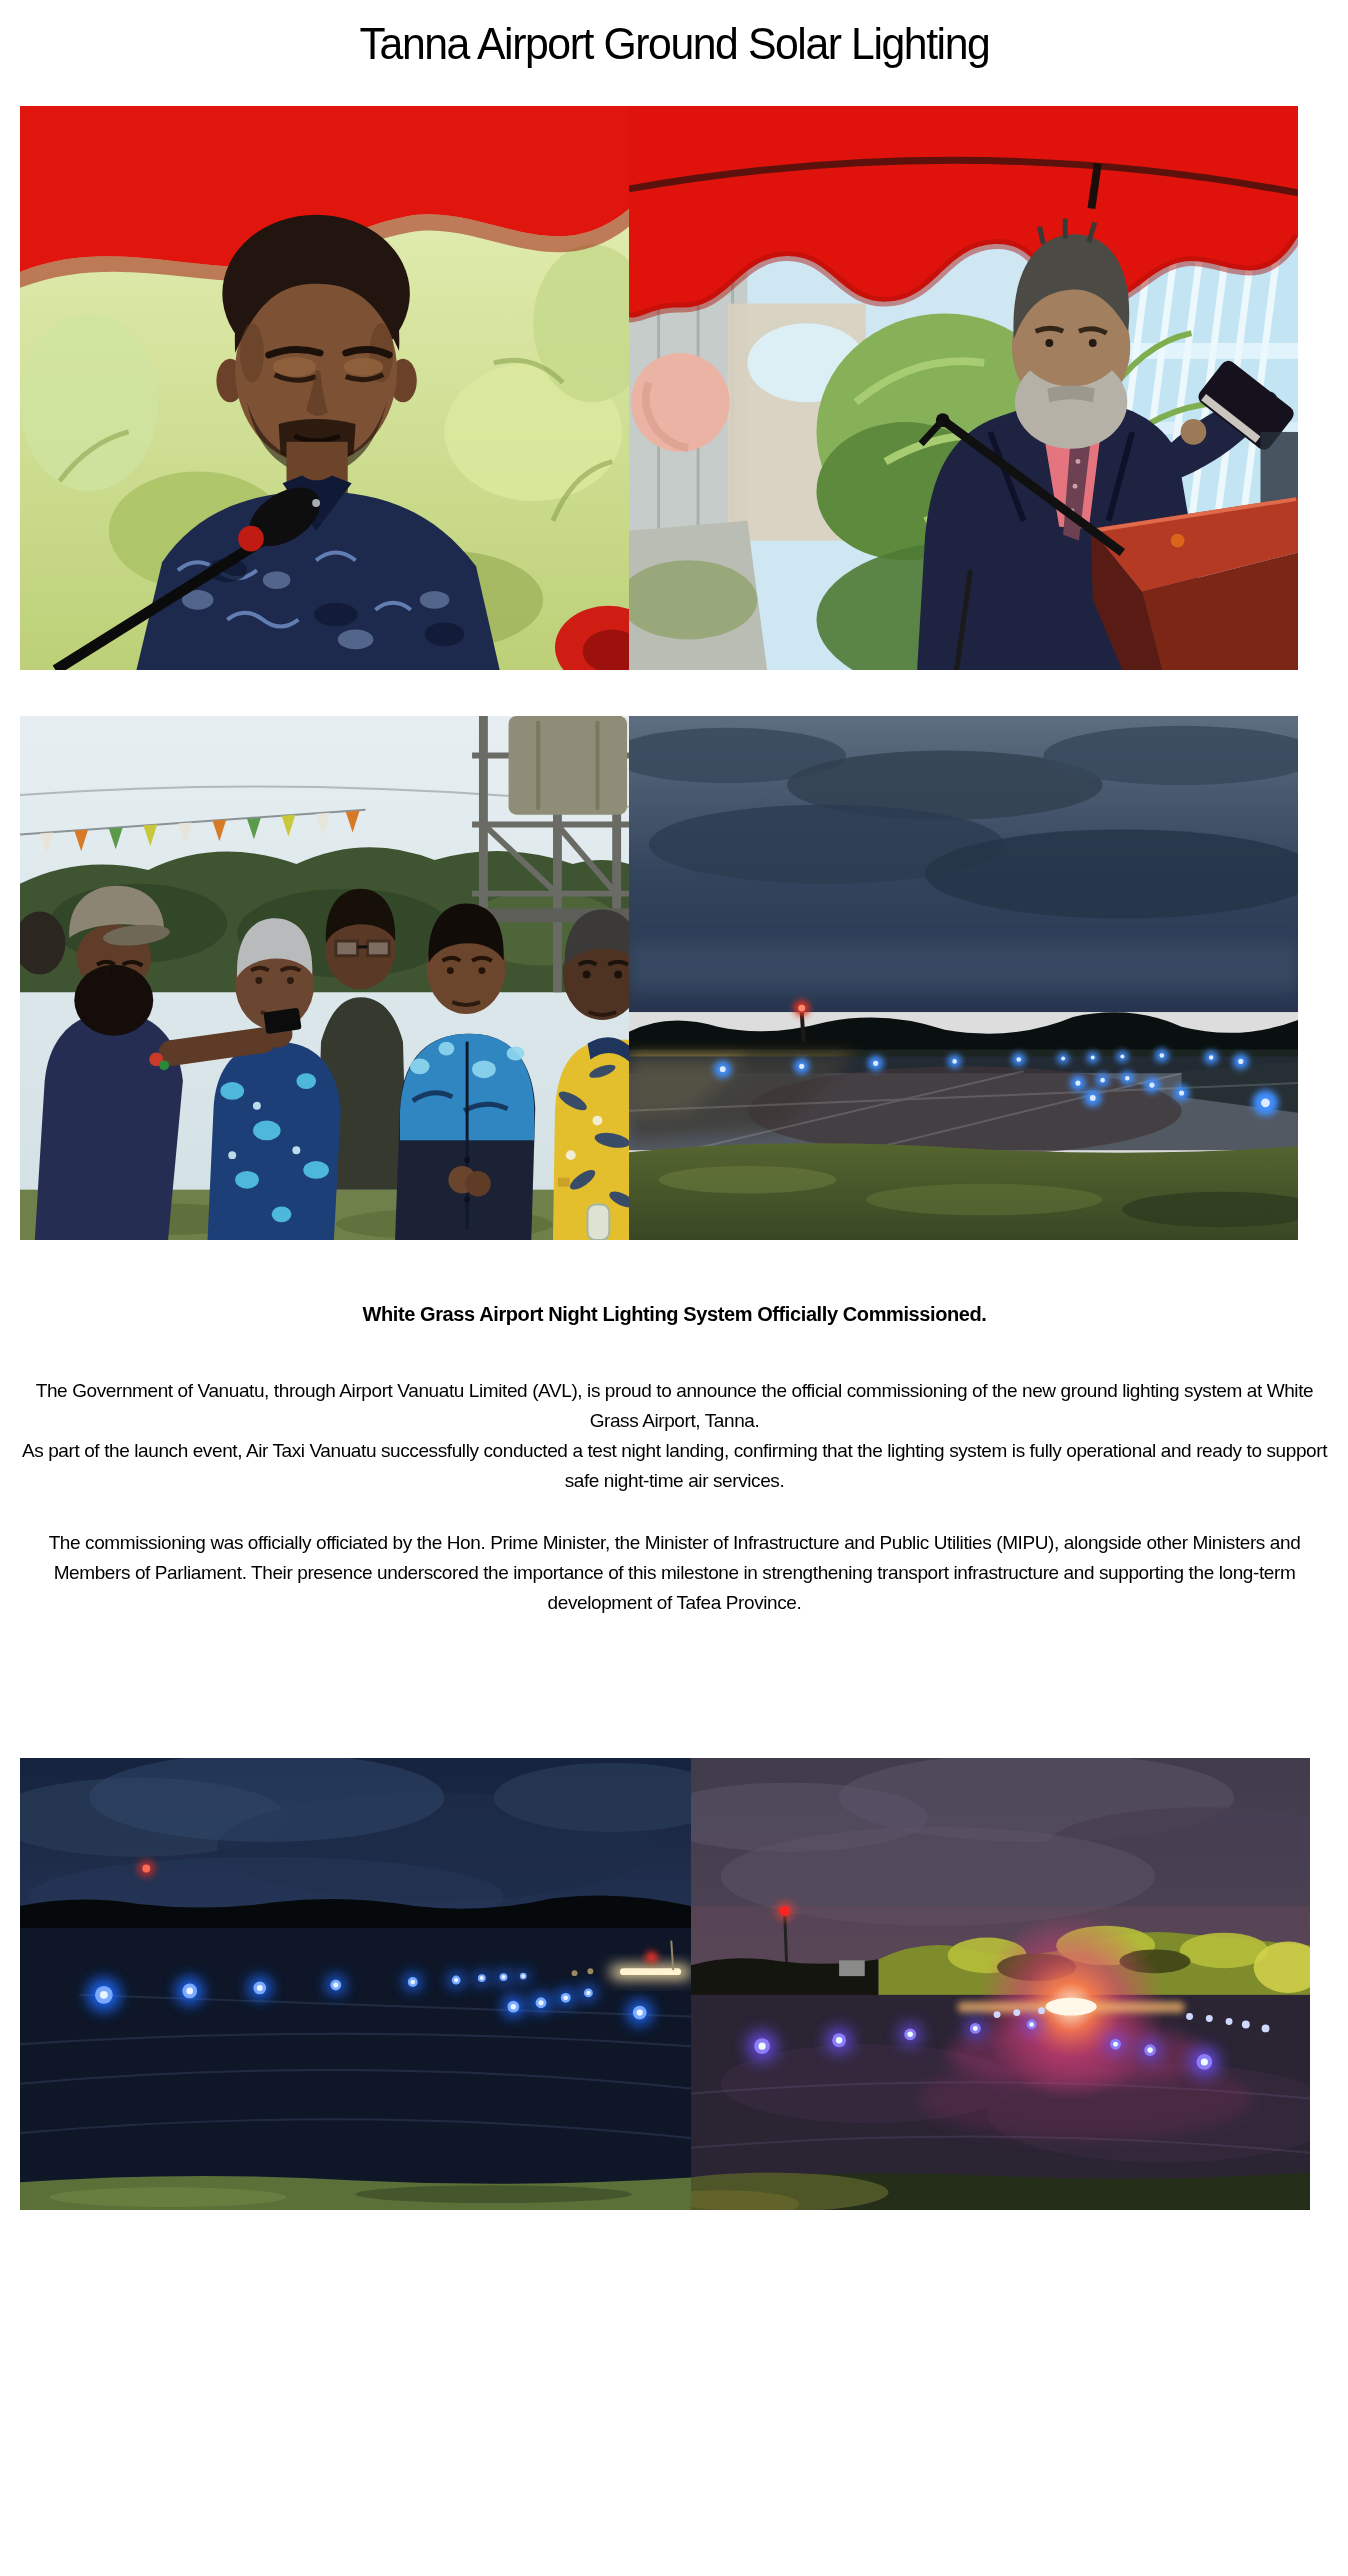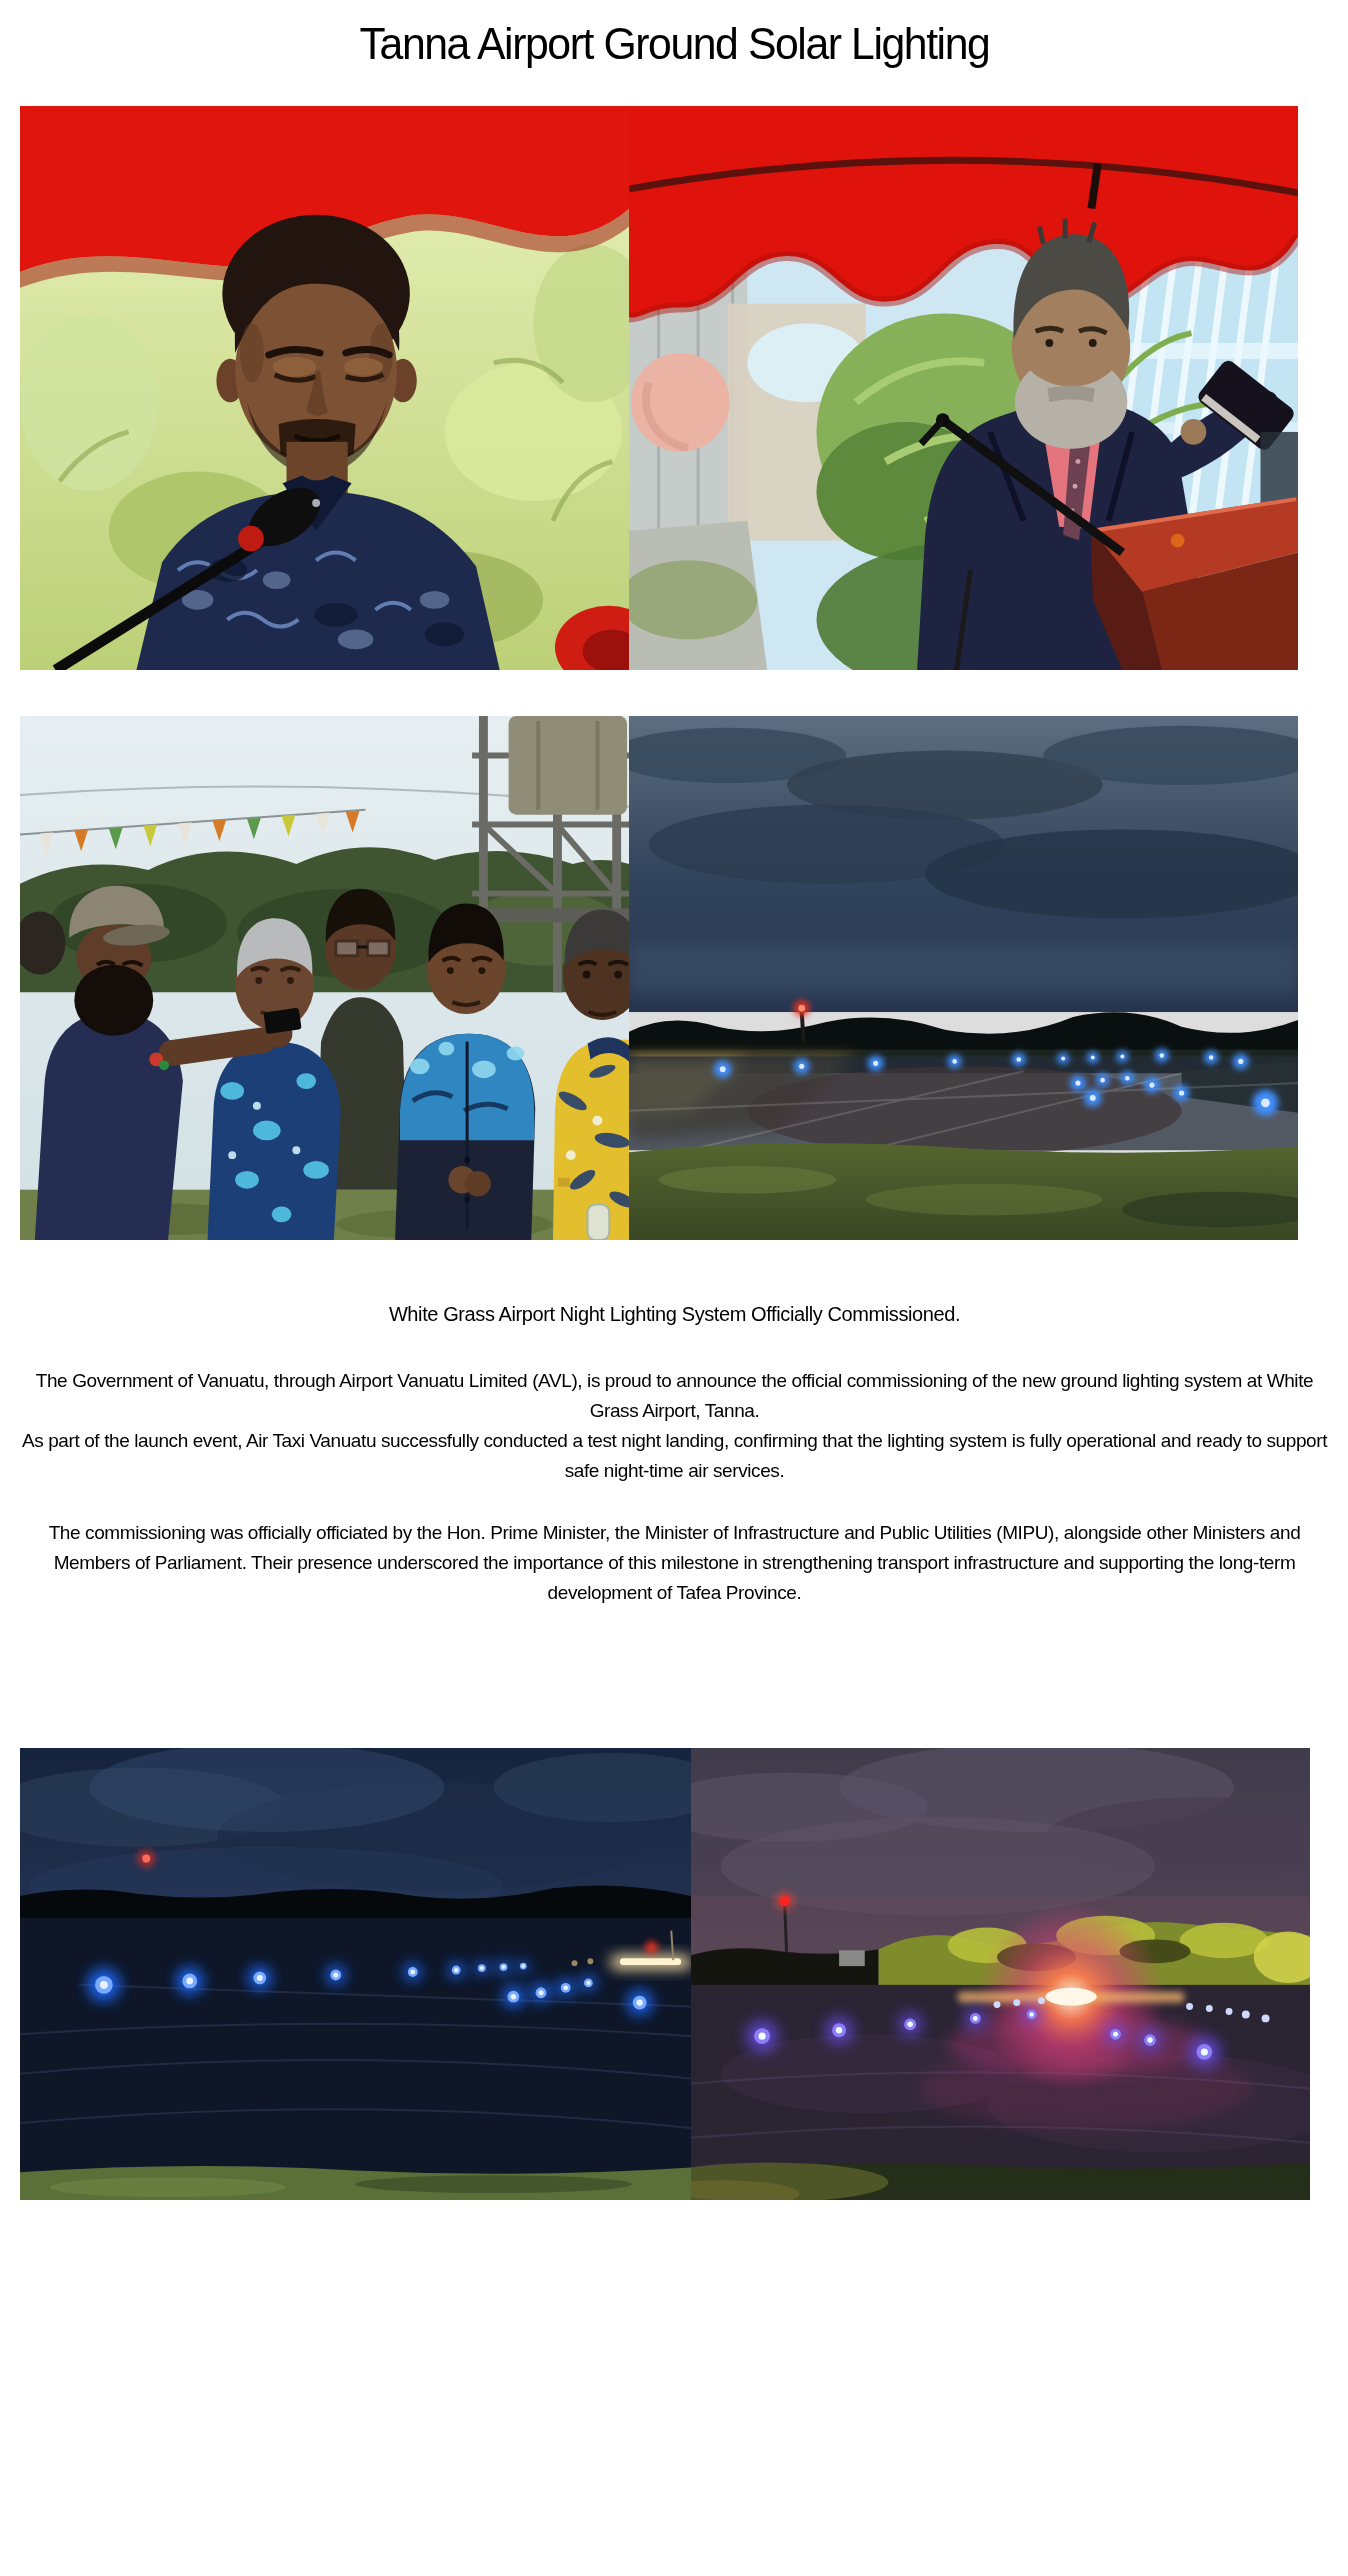--- a/index.html
+++ b/index.html
@@ -16,23 +16,23 @@
   .row figure svg{display:block;width:100%;height:100%;}
   .row2{margin-top:46px;}
   .row3{margin-top:140px;}
   .ph-a{width:609px;height:564px;margin-right:31px;}
   .ph-b{width:669px;height:564px;}
   .ph-c{width:609px;height:524px;margin-right:31px;}
   .ph-d{width:669px;height:524px;}
   .ph-e{width:671px;height:452px;margin-right:28px;}
   .ph-f{width:619px;height:452px;}
   .article{width:1315px;margin:61px auto 0;text-align:center;}
-  .article h2{font-size:20px;line-height:26px;font-weight:400;letter-spacing:-0.4px;margin:0;}
+  .article h2{font-size:20px;line-height:26px;font-weight:700;letter-spacing:-0.4px;margin:0;}
   .article p{font-size:19px;line-height:30px;letter-spacing:-0.4px;margin:32px 0 0;}
-  .article p.first{margin-top:39px;}
+  .article p.first{margin-top:49px;}
   .article p.joined{margin-top:0;}
 </style>
 </head>
 <body>
 
 <h1>Tanna Airport Ground Solar Lighting</h1>
 
 <div class="row row1">
   <figure class="ph-a" aria-label="Man in blue patterned island shirt speaking into a microphone under a red canopy">
     <svg viewBox="0 0 617 571" preserveAspectRatio="none">

